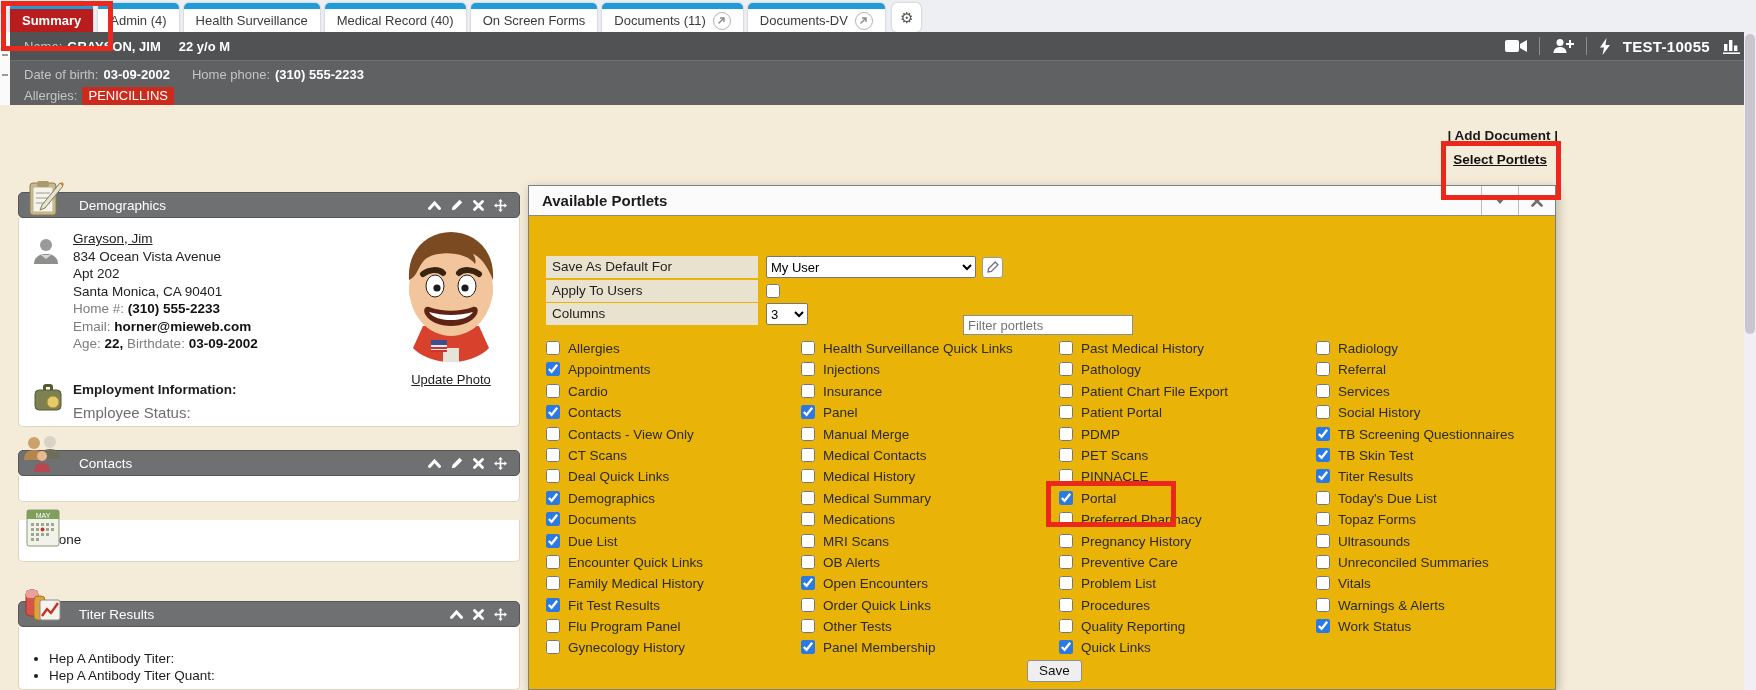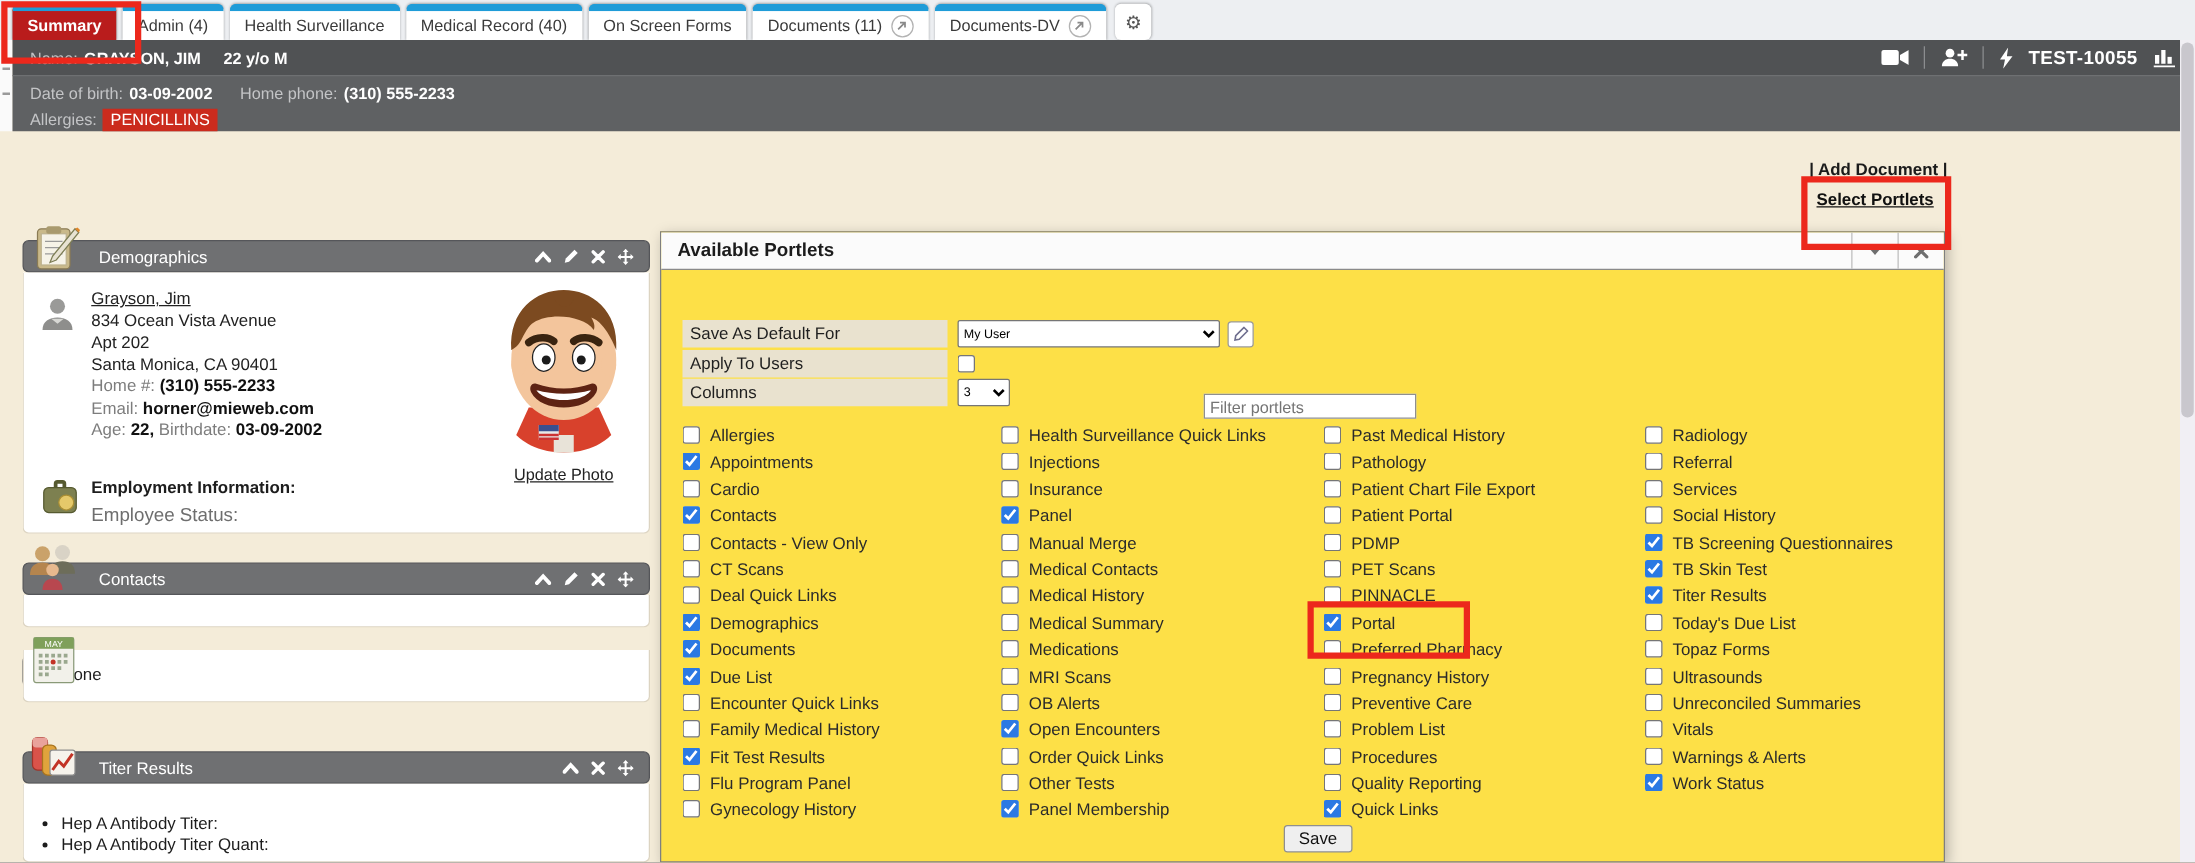--- a/index.html
+++ b/index.html
@@ -47,30 +47,30 @@
 
   .demo-line{line-height:17.5px;font-size:13.5px;}
   .glabel{color:#7d7d7d;}
   .gval{color:#111;font-weight:bold;}
   .plink{color:#222;text-decoration:underline;cursor:pointer;}
   .emp-title{font-weight:bold;color:#1d1d1d;font-size:13.5px;}
   .emp-status{color:#6e6e6e;font-size:15px;}
   .update-photo{position:absolute;left:372px;top:154px;width:120px;text-align:center;font-size:13px;color:#222;text-decoration:underline;cursor:pointer;}
 
   
-  .dialog{left:528px;top:185px;width:1028px;height:505px;background:#fde047;border:1px solid #7f7f7f;box-shadow:2px 3px 10px rgba(0,0,0,.25);box-sizing:border-box;}
+  .dialog{left:528px;top:185px;width:1028px;height:505px;background:#eab308;border:1px solid #7f7f7f;box-shadow:2px 3px 10px rgba(0,0,0,.25);box-sizing:border-box;}
   .dlg-title{position:absolute;left:0;top:0;right:0;height:29px;background:#fbfbfb;border-bottom:1px solid #8a8a8a;display:flex;align-items:center;}
   .dlg-title-text{font-size:15px;font-weight:bold;color:#1c1c1c;padding-left:13px;}
   .dlg-btn{width:37px;height:100%;border-left:1px solid #bdbdbd;display:flex;align-items:center;justify-content:center;color:#6e6e6e;cursor:pointer;box-sizing:border-box;margin-left:auto;}
   .dlg-btn + .dlg-btn{margin-left:0;}
   .caret-down{width:0;height:0;border-left:6px solid transparent;border-right:6px solid transparent;border-top:7px solid #6e6e6e;}
   .frow{position:absolute;left:17px;display:flex;align-items:center;}
   .flabel{width:212px;background:#e9e2cf;font-size:13.5px;color:#1f1f1f;padding:3px 0 4px 6px;box-sizing:border-box;}
   .fctl{margin-left:8px;display:flex;align-items:center;gap:6px;}
-  select{font-family:"Liberation Sans",sans-serif;font-size:10px;height:22px;border:1px solid #767676;border-radius:2px;background:#fff;}
+  select{font-family:"Liberation Sans",sans-serif;font-size:13px;height:22px;border:1px solid #767676;border-radius:2px;background:#fff;}
   .edit-sq{width:19px;height:19px;border:1px solid #9a9a9a;border-radius:3px;display:flex;align-items:center;justify-content:center;cursor:pointer;background:#fff;}
   .filter-input{position:absolute;left:434px;top:129px;width:160px;height:16px;font-family:"Liberation Sans",sans-serif;font-size:13px;border:1px solid #8f8f8f;padding:1px 4px;}
   .dlg-grid{position:absolute;left:0;top:155px;right:0;}
   .dcol{position:absolute;top:0;}
   .cb-item{display:flex;align-items:flex-start;height:21.4px;gap:8px;font-size:13.5px;color:#2b2b2b;white-space:nowrap;cursor:pointer;}
   input[type=checkbox]{width:14px;height:14px;accent-color:#2b79e3;margin:0;flex:0 0 auto;}
   .save-btn{position:absolute;left:498px;top:474px;font-family:"Liberation Sans",sans-serif;font-size:13.5px;padding:2px 11px 3px;background:#efefef;border:1px solid #8f8f8f;border-radius:3px;color:#111;cursor:pointer;}
 
   
   .hl{position:absolute;border:5px solid #ec281c;z-index:60;pointer-events:none;}

